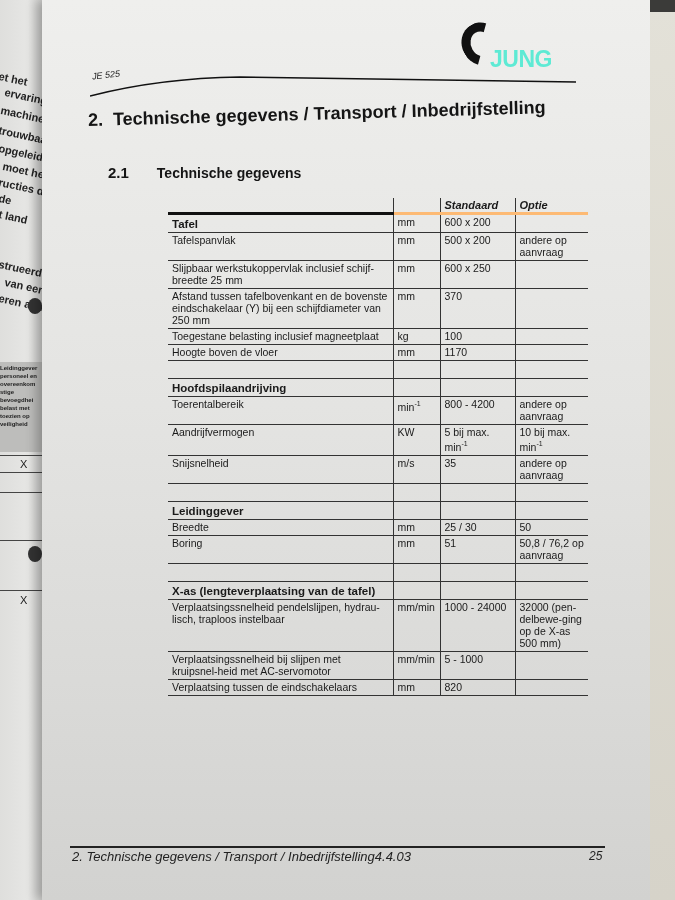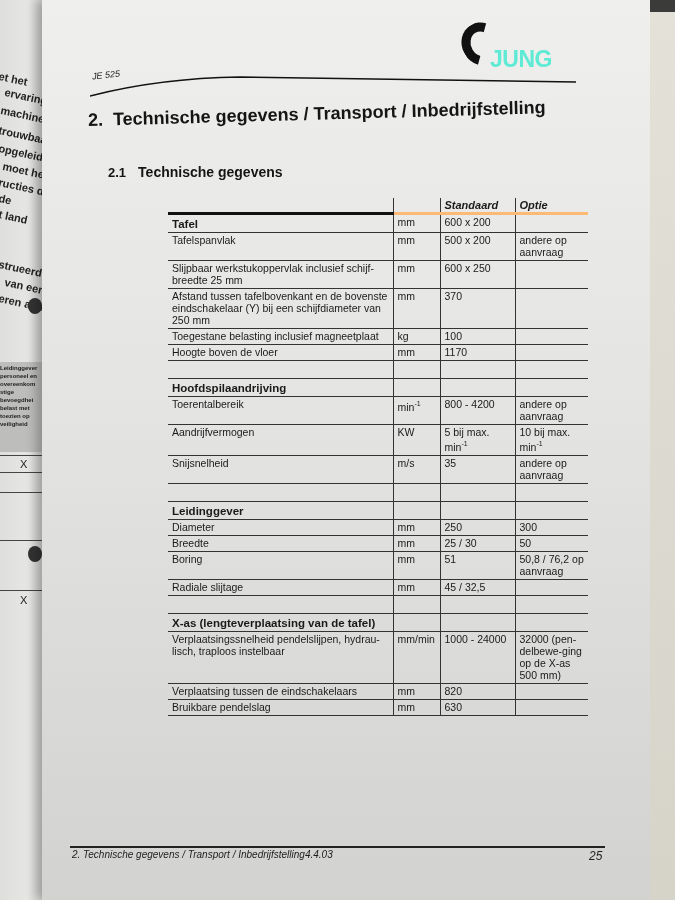--- a/index.html
+++ b/index.html
@@ -46,41 +46,41 @@
     border:9px solid #111; border-right-color:transparent; border-bottom-color:transparent;
     box-sizing:border-box; transform:rotate(-30deg);
   }
   .logo .word { position:absolute; left:28px; top:24px; font-size:23px; font-weight:bold; color:#5eead4; letter-spacing:-0.5px; }
   .h1 {
     position:absolute; left:88px; top:110px; font-size:18px; font-weight:bold; color:#151515;
     transform:rotate(-1.6deg); transform-origin:left center; white-space:nowrap;
   }
   .h1 .num { margin-right:10px; }
   .h2 { position:absolute; left:108px; top:164px; font-size:14px; font-weight:bold; color:#151515; white-space:nowrap; }
-  .h2 .num { font-size:13px; margin-right:12px;text-align:right; }
+  .h2 .num { font-size:15px; margin-right:28px;text-align:right; }
   table.spec {
     position:absolute; left:168px; top:198px; width:420px;
     border-collapse:collapse; font-size:10.5px; color:#1a1a1a;
   }
   table.spec td, table.spec th {
     padding:1px 4px 2px 4px; vertical-align:top; text-align:left; line-height:12px;
     border-bottom:1px solid #333;
   }
   table.spec td + td, table.spec th + th { border-left:1px solid #333; }
   table.spec th { font-style:italic; font-weight:bold; font-size:11px; border-bottom:3px solid #fdba74; padding-bottom:1px; }
   table.spec th:first-child { border-bottom:3px solid #111; }
   table.spec col.c1 { width:225px; }
   table.spec col.c2 { width:47px; }
   table.spec col.c3 { width:75px; }
   table.spec col.c4 { width:73px; }
   tr.section td:first-child { font-weight:bold; font-size:11.5px; padding-top:3px;margin-left:8px; }
   tr.blank td { height:14px; }
   sup { font-size:7px; }
   .footer-rule { position:absolute; left:70px; top:846px; width:535px; border-top:2px solid #222; }
-  .footer-text { position:absolute; left:72px; top:849px; font-size:10px; font-style:italic; color:#222; }
+  .footer-text { position:absolute; left:72px; top:849px; font-size:13px; font-style:italic; color:#222; }
   .footer-page { position:absolute; left:589px; top:849px; font-size:12px; font-style:italic; color:#222; }
 </style>
 </head>
 <body>
 
 <div class="left-page">
   <div class="frag" style="top:70px">et het</div>
   <div class="frag" style="top:86px;left:26px">ervaring</div>
   <div class="frag" style="top:104px;left:22px">machine.</div>
   <div class="frag" style="top:124px">trouwbaar</div>
@@ -213,71 +213,59 @@
         <td></td>
         <td></td>
       </tr>
       <tr class="section">
         <td>Leidinggever</td>
         <td></td>
         <td></td>
         <td></td>
       </tr>
       <tr class="row">
-        <td>Diameter</td>
-        <td>mm</td>
-        <td>250</td>
-        <td>300</td>
-      </tr>
-      <tr class="row">
         <td>Breedte</td>
         <td>mm</td>
         <td>25 / 30</td>
         <td>50</td>
       </tr>
       <tr class="row">
         <td>Boring</td>
         <td>mm</td>
         <td>51</td>
         <td>50,8 / 76,2 op aanvraag</td>
-      </tr>
-      <tr class="row">
-        <td>Radiale slijtage</td>
-        <td>mm</td>
-        <td>45 / 32,5</td>
-        <td></td>
       </tr>
       <tr class="blank">
         <td></td>
         <td></td>
         <td></td>
         <td></td>
       </tr>
       <tr class="section">
         <td>X-as (lengteverplaatsing van de tafel)</td>
         <td></td>
         <td></td>
         <td></td>
       </tr>
       <tr class="row">
         <td>Verplaatsingssnelheid pendelslijpen, hydrau-lisch, traploos instelbaar</td>
         <td>mm/min</td>
         <td>1000 - 24000</td>
         <td>32000 (pen-delbewe-ging op de X-as 500 mm)</td>
       </tr>
       <tr class="row">
+        <td>Verplaatsingssnelheid bij slijpen met kruipsnel-heid met AC-servomotor</td>
+        <td>mm/min</td>
+        <td>5 - 1000</td>
+        <td></td>
+      </tr>
+      <tr class="row">
         <td>Verplaatsing tussen de eindschakelaars</td>
         <td>mm</td>
         <td>820</td>
-        <td></td>
-      </tr>
-      <tr class="row">
-        <td>Bruikbare pendelslag</td>
-        <td>mm</td>
-        <td>630</td>
         <td></td>
       </tr>
     </tbody>
 </table>
 
 <div class="footer-rule"></div>
 <div class="footer-text">2. Technische gegevens / Transport / Inbedrijfstelling4.4.03</div>
 <div class="footer-page">25</div>
 
 </body></html>

